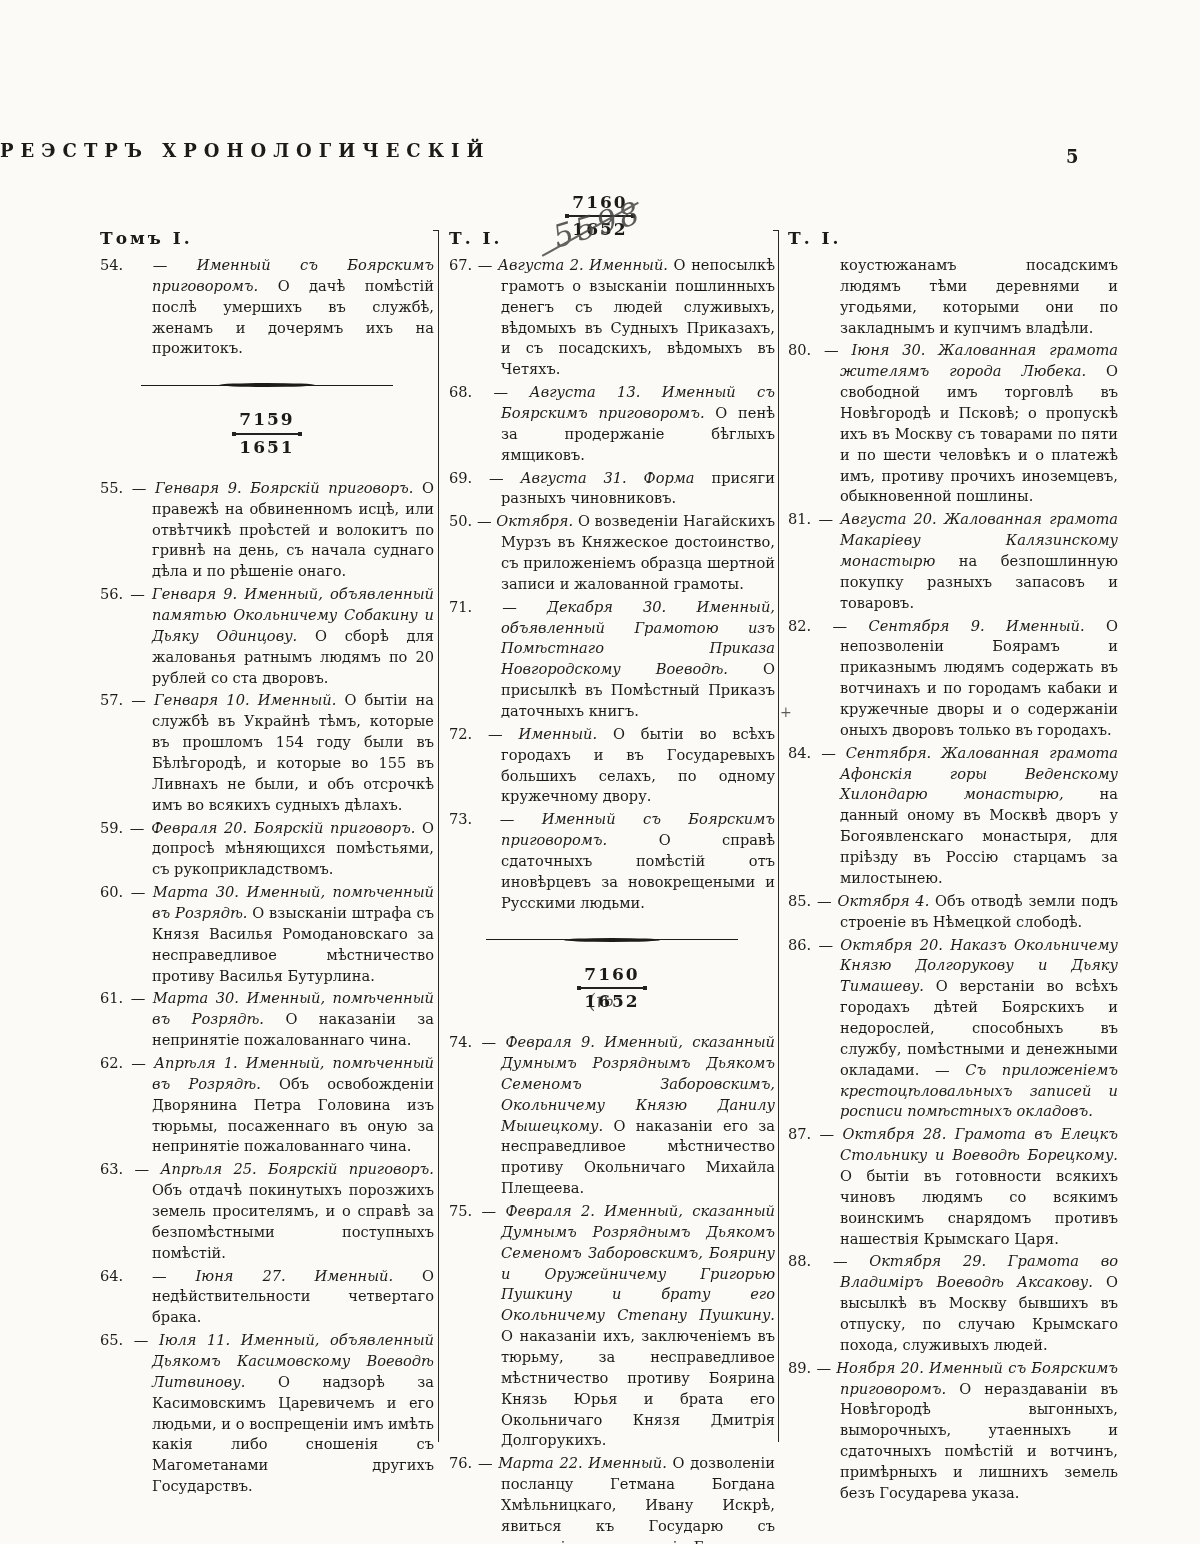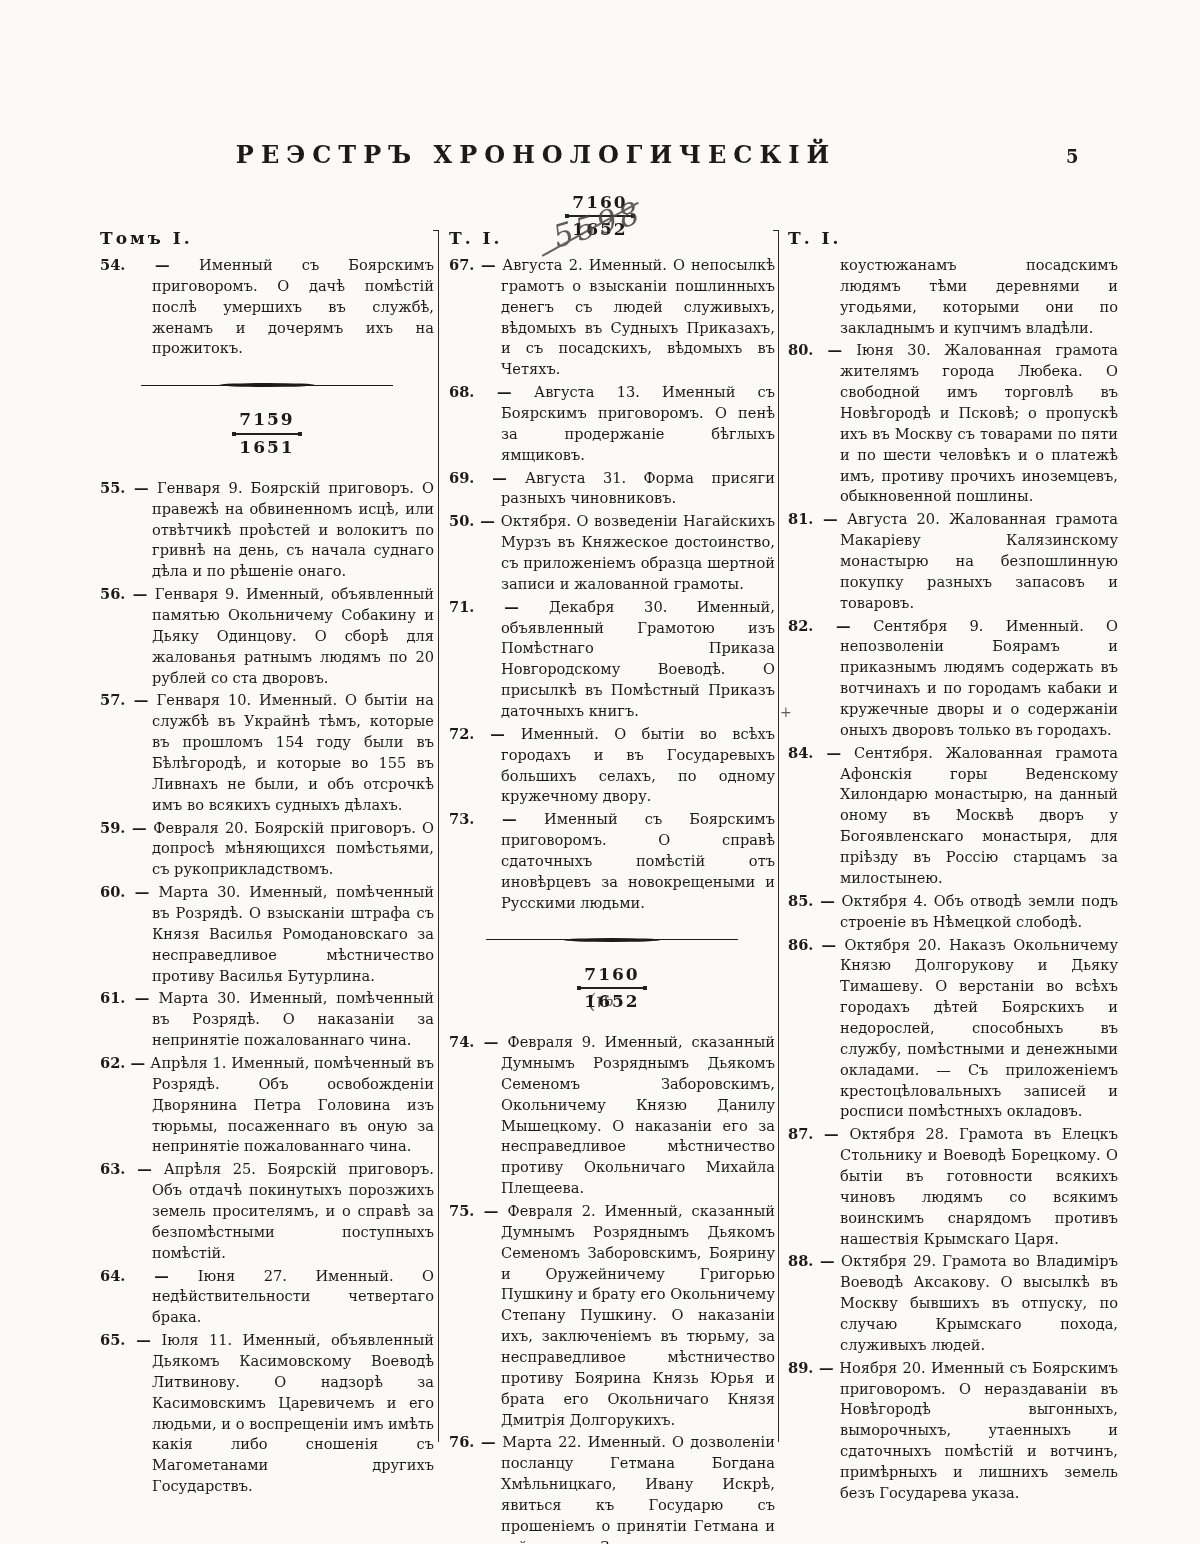--- a/index.html
+++ b/index.html
@@ -6,21 +6,21 @@
   body{
     width:1200px;height:1544px;
     background:#fbfaf7;
     font-family:"DejaVu Serif","Liberation Serif",serif;
     color:#1c1b18;
     position:relative;
     overflow:hidden;
   }
   .page-title{
     position:absolute;top:140px;left:0;width:1072px;
-    text-align:center;font-size:24px;font-weight:bold;
+    text-align:left;font-size:18px;font-weight:bold;
     letter-spacing:7px;white-space:nowrap;
   }
   .page-number{
     position:absolute;top:146px;left:1066px;
     font-size:18px;font-weight:bold;
   }
   .top-year{
     position:absolute;top:178px;left:0;width:1200px;text-align:center;
   }
   .yearblock{ text-align:center; margin:14px auto 20px; }
@@ -45,22 +45,22 @@
   .col-header{
     font-size:17px;font-weight:bold;letter-spacing:3px;margin-bottom:7px;
   }
   .col-body{}
   .entry{
     font-size:14.6px;line-height:1.43;
     text-align:justify;
     padding-left:52px;text-indent:-52px;
     margin-bottom:2px;
   }
-  .entry .num{font-weight:bold;margin-top:20px;}
-  .entry .it{}
+  .entry .num{font-weight:normal;margin-top:20px;}
+  .entry .it{font-style:italic;}
   .entry.cont{padding-left:52px;text-indent:0;}
   .divider{
     width:252px;margin:24px auto 22px;position:relative;height:4px;
   }
   .divider::before{
     content:"";position:absolute;left:0;right:0;top:1.5px;height:1.2px;background:#1c1b18;
   }
   .divider::after{
     content:"";position:absolute;left:50%;top:0;transform:translateX(-50%);
     width:96px;height:4px;background:#1c1b18;border-radius:50%;

